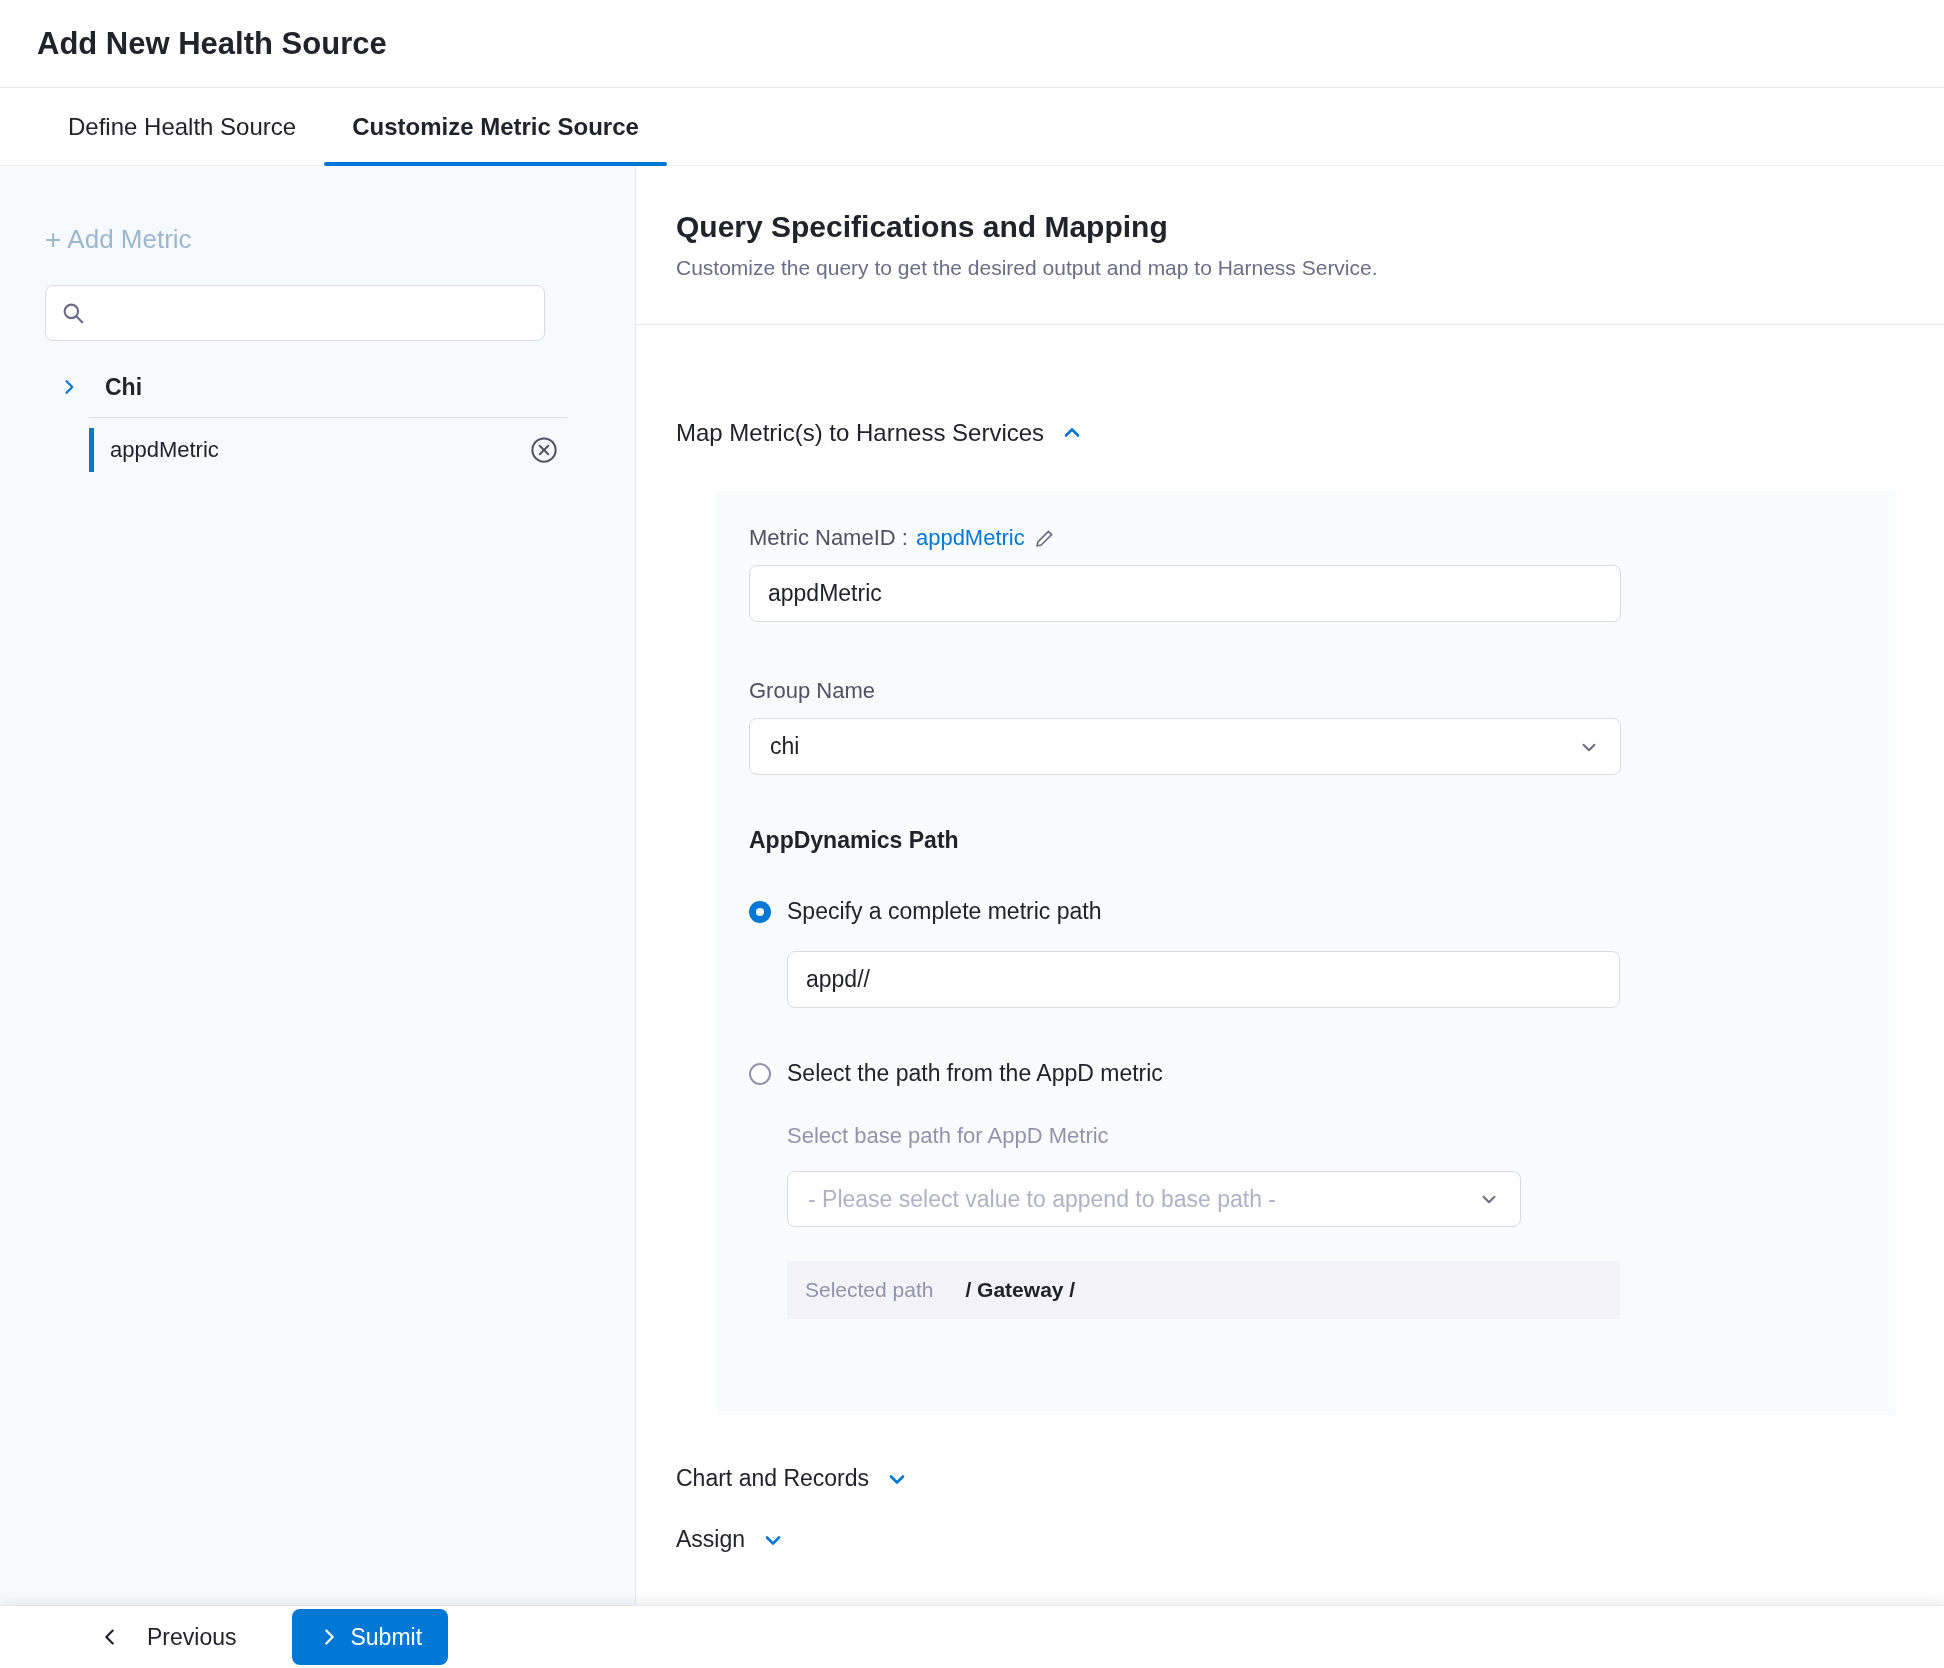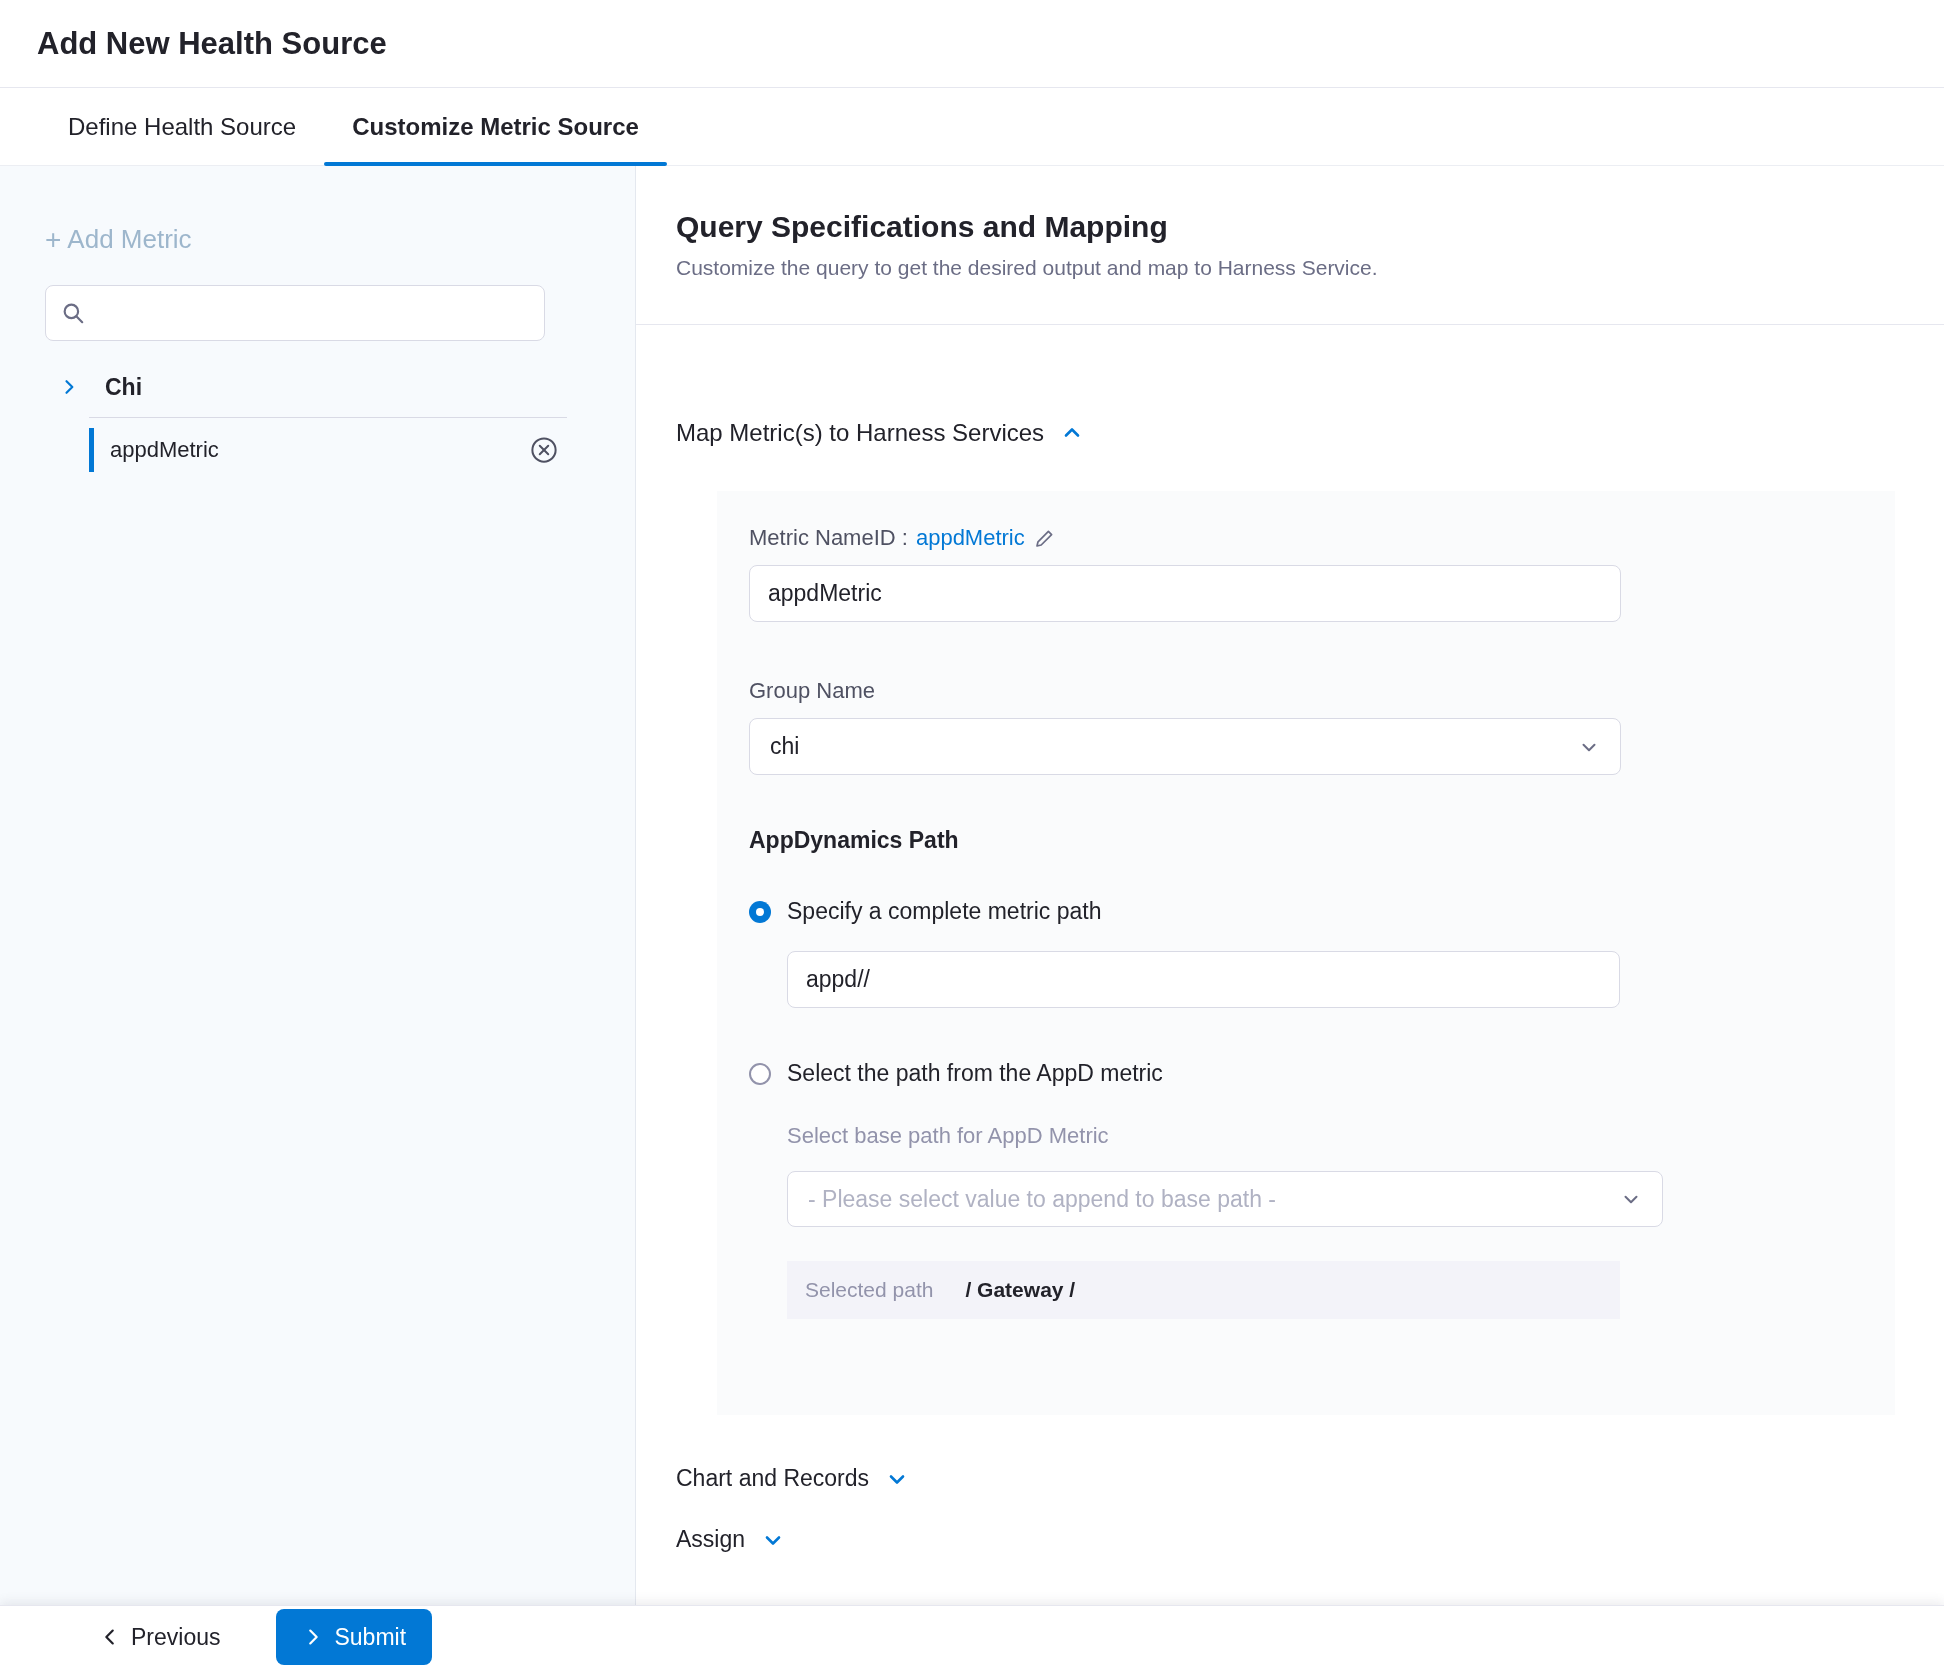--- a/index.html
+++ b/index.html
@@ -109,40 +109,40 @@
   .radio.selected { background:#0278d5; }
   .radio.selected::after {
     content:""; position:absolute; width:8px; height:8px; background:#fff;
     border-radius:50%; top:7px; left:7px;
   }
   .radio.unselected { border:2px solid #9293ab; background:#fff; }
   .indent { margin-left:38px; }
   .path-input { width:833px; margin-top:26px; }
   .muted-label { margin-top:36px; font-size:22px; color:#9293ab; }
   .base-select {
-    width:876px; height:56px; margin-top:22px; background:#fff;
+    width:734px; height:56px; margin-top:22px; background:#fff;
     border:1px solid #d9dae5; border-radius:8px; display:flex; align-items:center;
     justify-content:space-between; padding:0 20px; cursor:pointer;
   }
   .placeholder-text { font-size:23px; color:#b0b2c3; }
   .selected-path-bar {
     width:833px; height:58px; margin-top:34px; background:#f3f3f9;
     display:flex; align-items:center; padding:0 18px; gap:32px;
   }
   .selected-path-label { font-size:21px; color:#9293ab; }
   .selected-path-value { font-size:21px; font-weight:700; color:#22222a; }
 
   
   .footer {
     position:absolute; left:0; right:0; bottom:0; height:63px; background:#fff;
     border-top:1px solid #e6e7ef; box-shadow:0 -3px 10px rgba(96,97,112,0.12);
     display:flex; align-items:center; padding-left:99px; z-index:5;
   }
   .previous-btn {
-    display:flex; align-items:center; gap:10px; font-size:23px; color:#22222a;
+    display:flex; align-items:center; gap:26px; font-size:23px; color:#22222a;
     cursor:pointer; background:none; border:none; font-family:inherit; padding:0;
   }
   .submit-btn {
     margin-left:56px; height:56px; padding:0 26px; background:#0278d5; color:#fff;
     border:none; border-radius:8px; font-size:23px; font-family:inherit;
     display:flex; align-items:center; gap:10px; cursor:pointer;
   }
   svg { display:block; }
 </style>
 </head>

